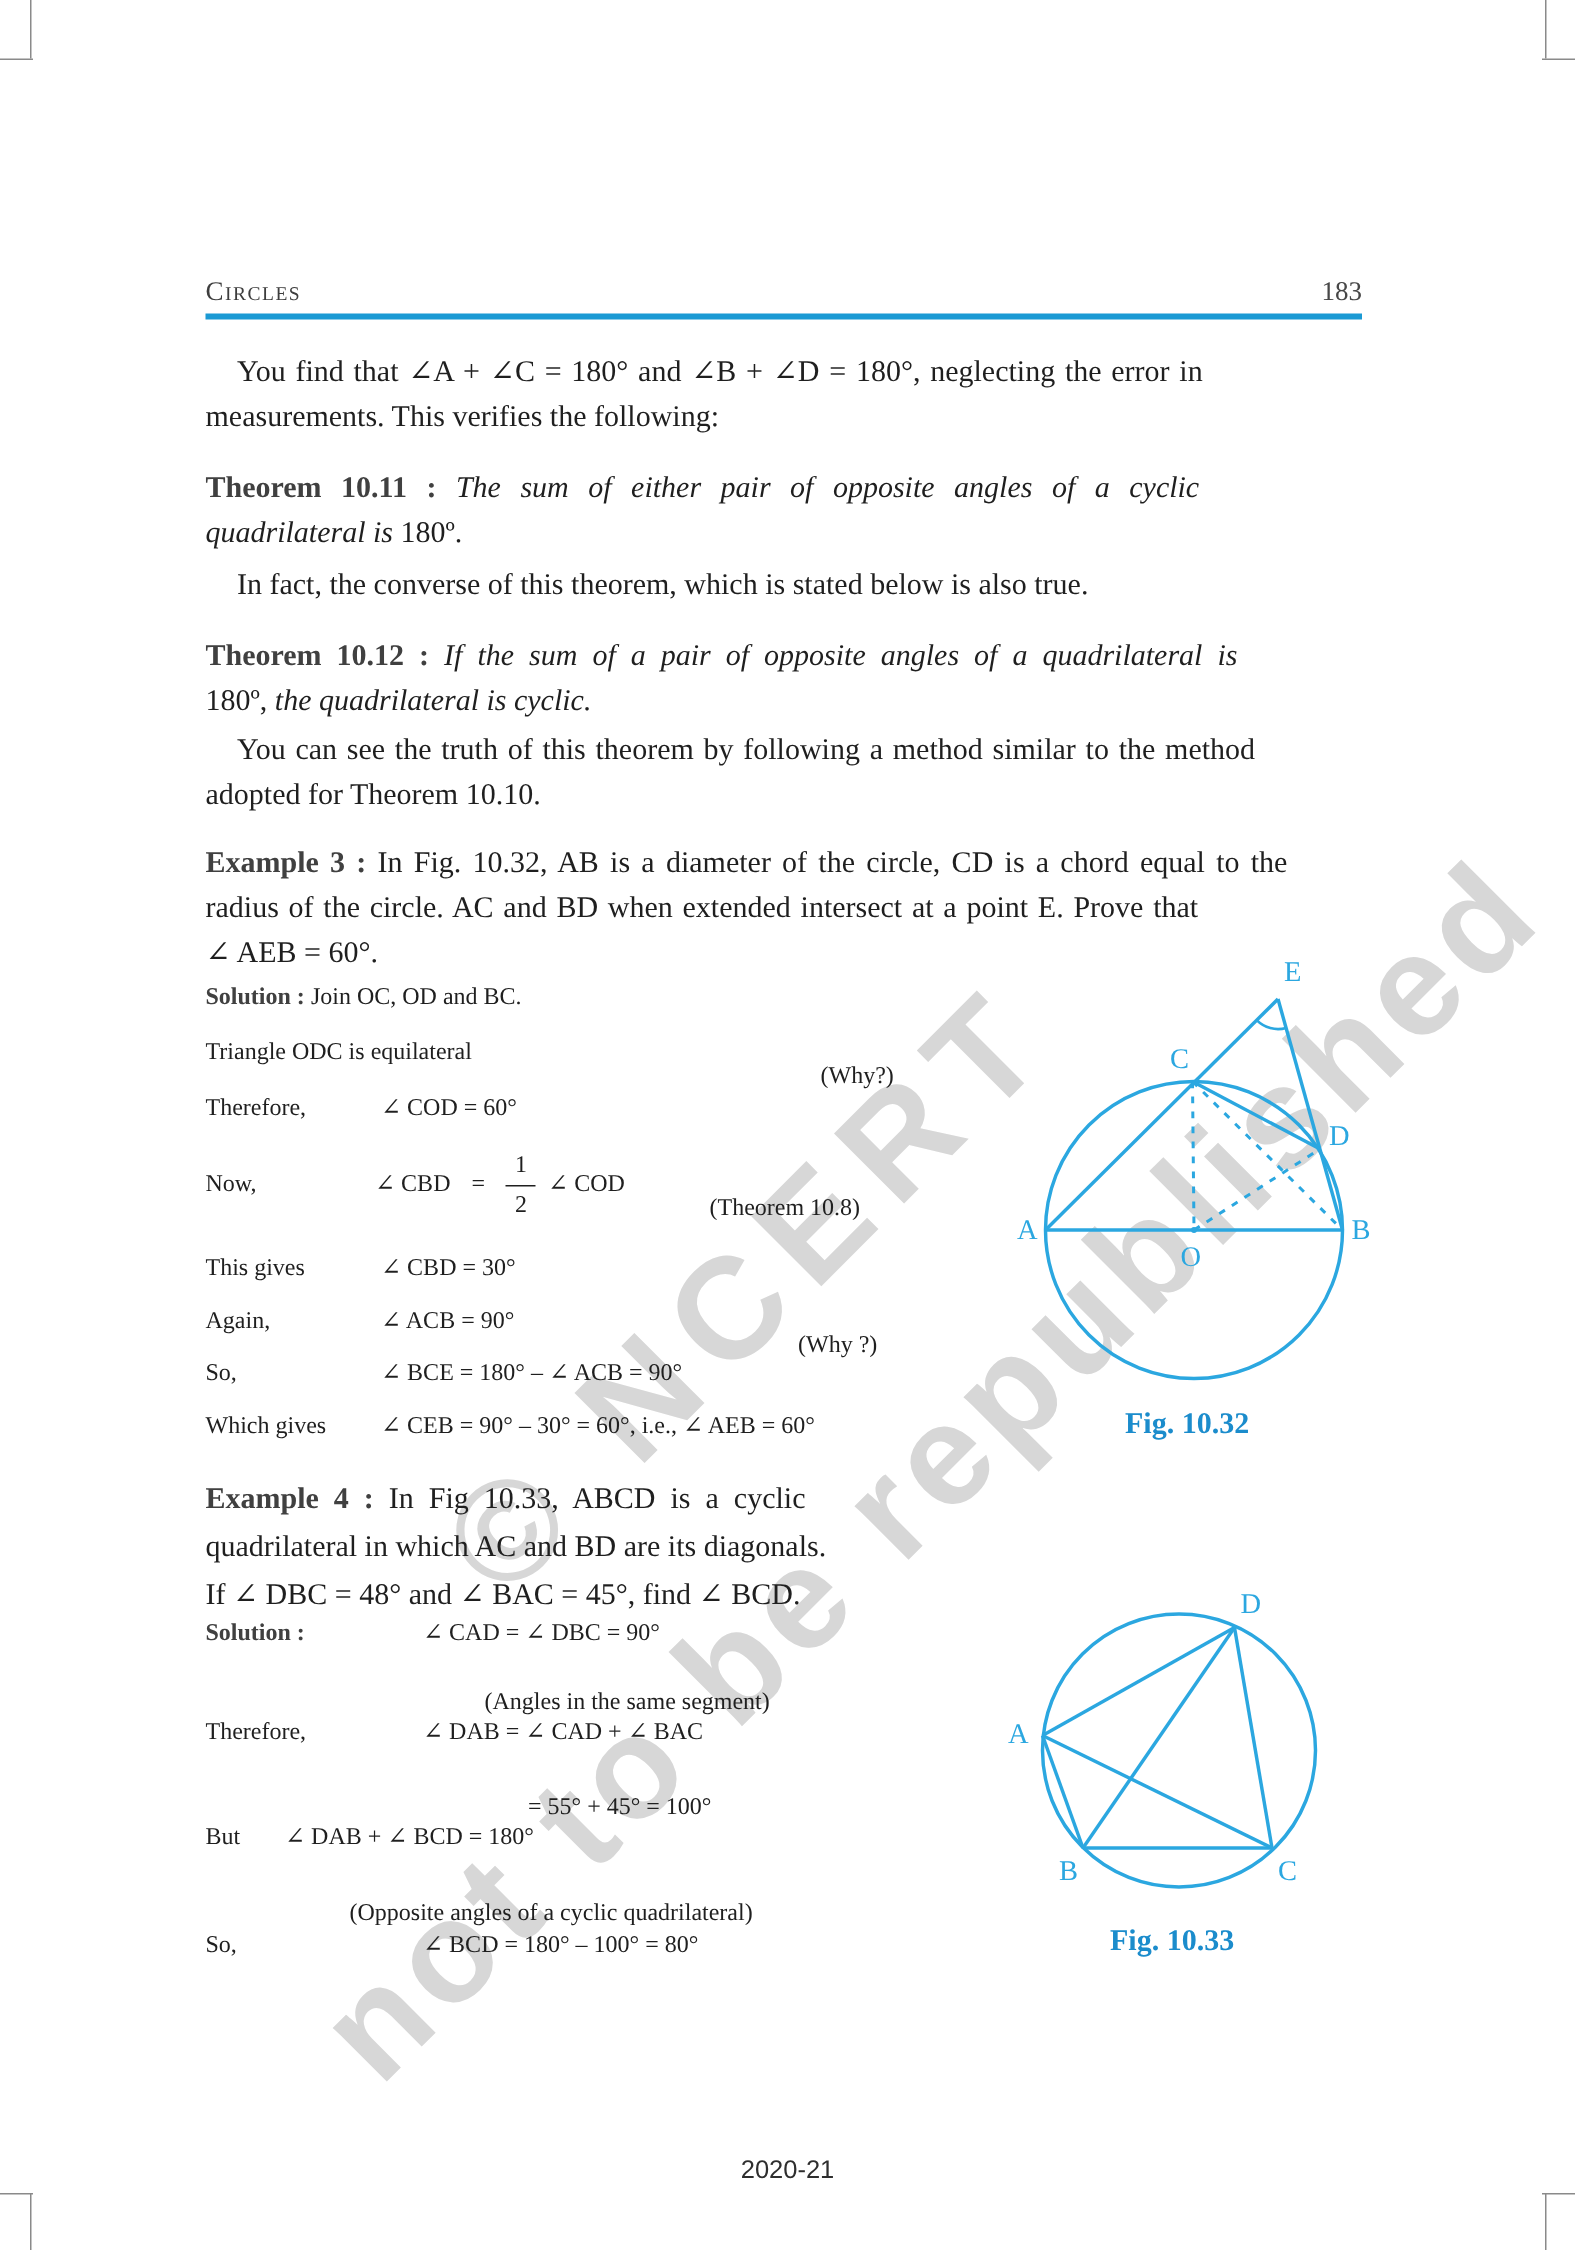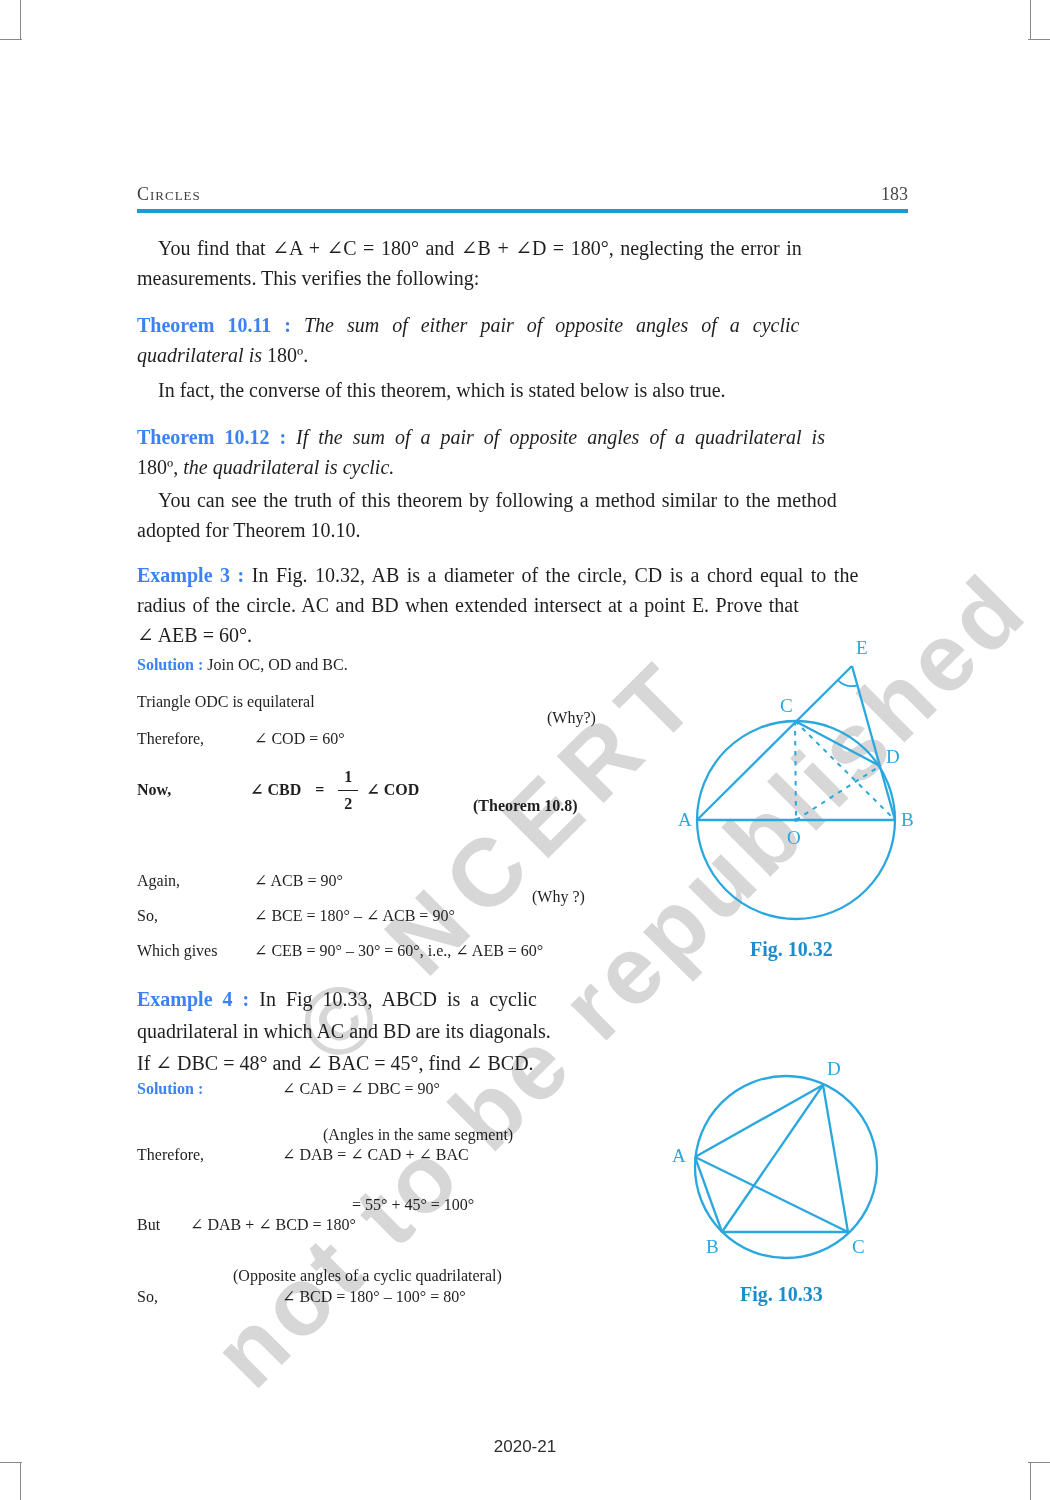--- a/index.html
+++ b/index.html
@@ -22,33 +22,33 @@
   .watermark .wm2{font-size:96px;letter-spacing:6px;line-height:170px;white-space:nowrap;}
   .content{position:absolute;left:0;top:0;width:1050px;height:1500px;z-index:1;}
   
   .running-head{position:absolute;left:137px;top:184px;width:771px;font-size:18px;color:#3d3d3d;}
   .head-title{font-variant:small-caps;letter-spacing:1px;}
   .head-page{position:absolute;right:0;top:0;color:#474747;}
   .head-rule{position:absolute;left:137px;top:209px;width:771px;height:4px;background:#1b9ad4;}
   
   .block{position:absolute;left:137px;width:771px;font-size:20px;line-height:30px;}
   .indent{padding-left:21px;margin-top:15px;}
-  .accent{color:#3b82f6;font-weight:bold;}
+  .accent{color:#404040;font-weight:bold;}
   .it{font-style:italic;text-align:right;}
   .ws8{word-spacing:8px;}
   .ws5{word-spacing:5px;}
   .ws2{word-spacing:2.5px;}
   .ws1{word-spacing:1.5px;}
   
   .srow{position:absolute;left:137px;width:771px;height:30px;font-size:16px;line-height:30px;white-space:nowrap;}
   .lbl3{display:inline-block;min-width:113px;}
   .lbl4{display:inline-block;min-width:141px;}
   .lblBut{display:inline-block;min-width:49px;}
   .note{position:absolute;top:0;margin-top:16px;}
-  .fracrow{display:flex;align-items:center;height:64px;font-weight:bold;}
+  .fracrow{display:flex;align-items:center;height:64px;}
   .frac{display:inline-block;text-align:center;vertical-align:middle;margin:0 8px;}
   .frac .num{display:block;line-height:26px;}
   .frac .den{display:block;line-height:26px;border-top:1.6px solid #1f1f1f;padding:0 6px;}
   
   .figsvg{position:absolute;}
   .figcap{position:absolute;font-size:20px;font-weight:bold;color:#1b8ccc;}
   .figline{stroke:#2ba7e0;stroke-width:2.3;fill:none;}
   .figdash{stroke:#2ba7e0;stroke-width:2;fill:none;stroke-dasharray:4.5 5.5;}
   .figlabel{fill:#2ba7e0;font-family:"Liberation Serif","DejaVu Serif",serif;font-size:19px;}
   
@@ -137,20 +137,24 @@
       <span>∠ CBD</span>
       <span style="margin:0 6px 0 14px">=</span>
       <span class="frac">
         <span class="num">1</span>
         <span class="den">2</span>
       </span>
       <span>∠ COD</span>
       <span class="note" style="left:336px;top:17px">(Theorem 10.8)</span>
     </div>
 
+    <div class="srow" style="top:831px">
+      <span class="lbl3">This gives</span>
+      <span>∠ CBD = 30°</span>
+    </div>
 
     <div class="srow" style="top:866px">
       <span class="lbl3">Again,</span>
       <span>∠ ACB = 90°</span>
       <span class="note" style="left:395px">(Why ?)</span>
     </div>
 
     <div class="srow" style="top:901px">
       <span class="lbl3">So,</span>
       <span>∠ BCE = 180° – ∠ ACB = 90°</span>

